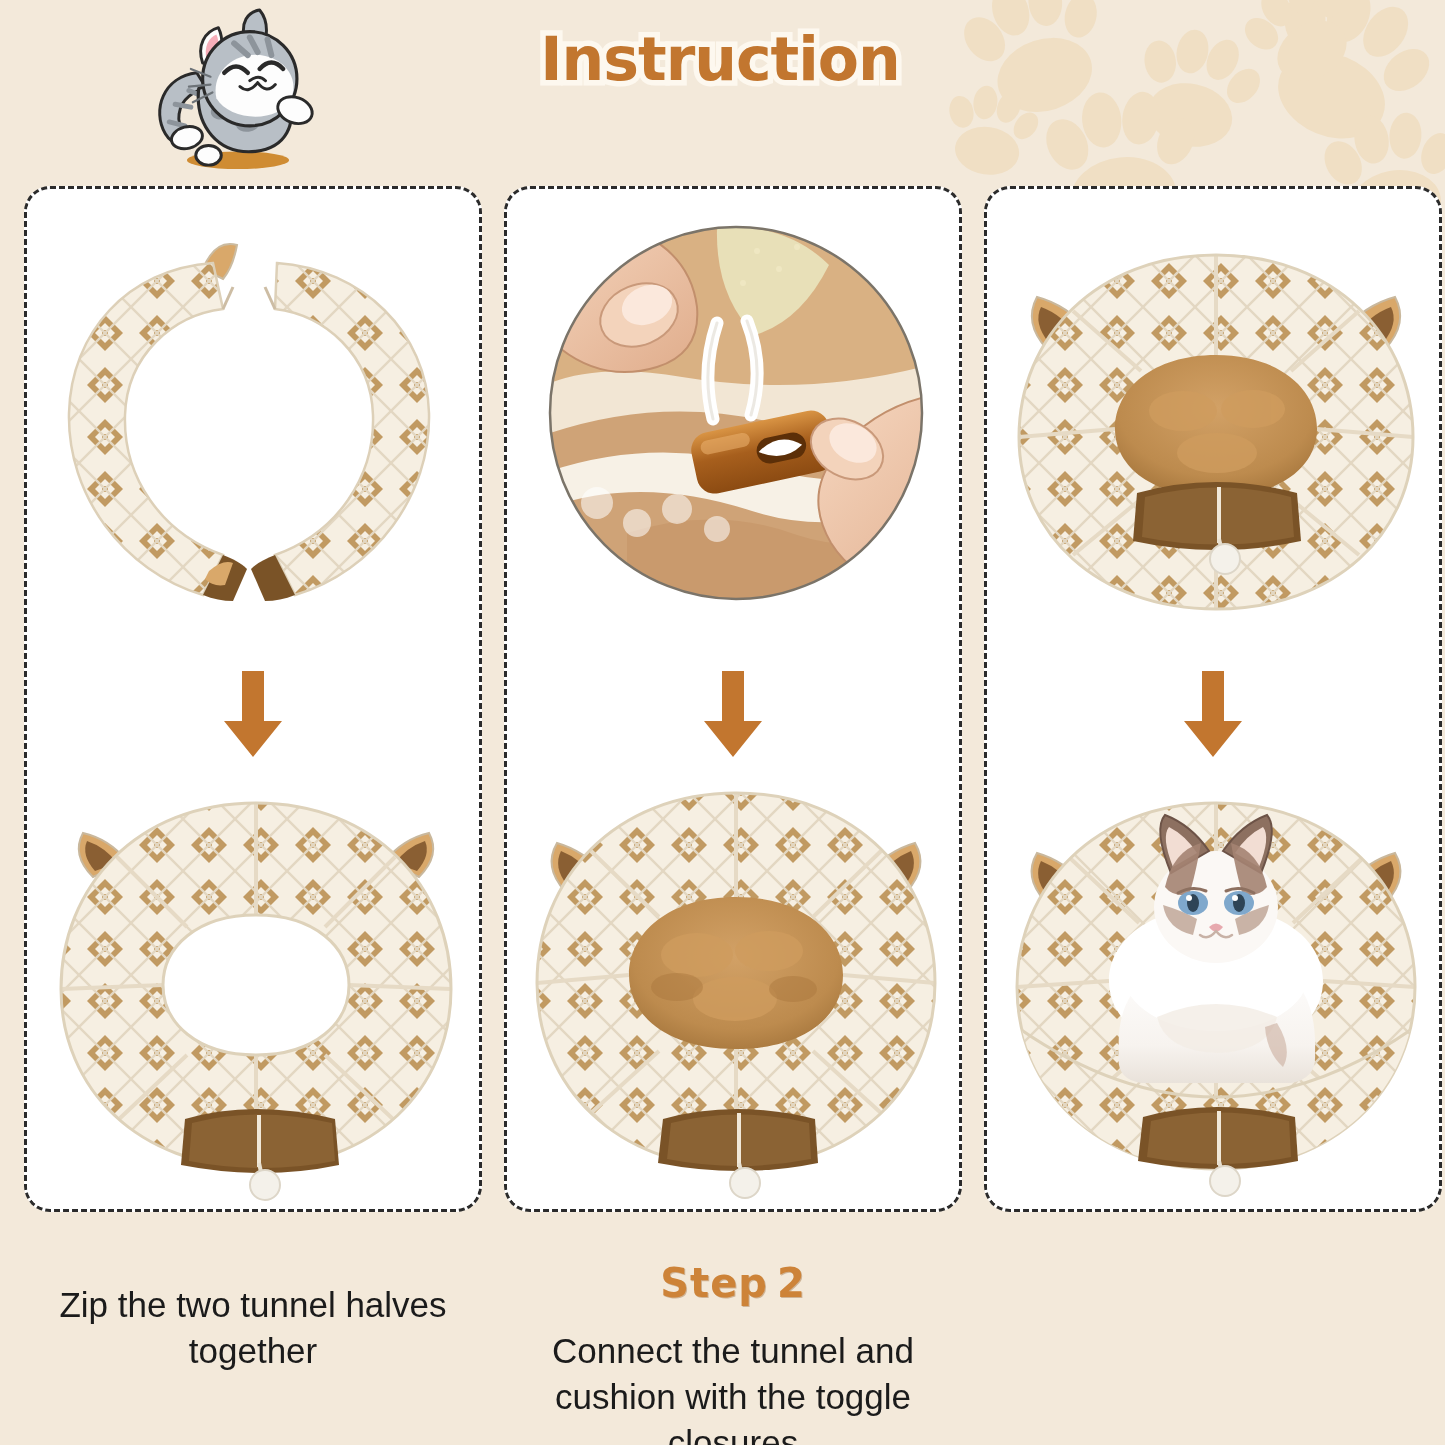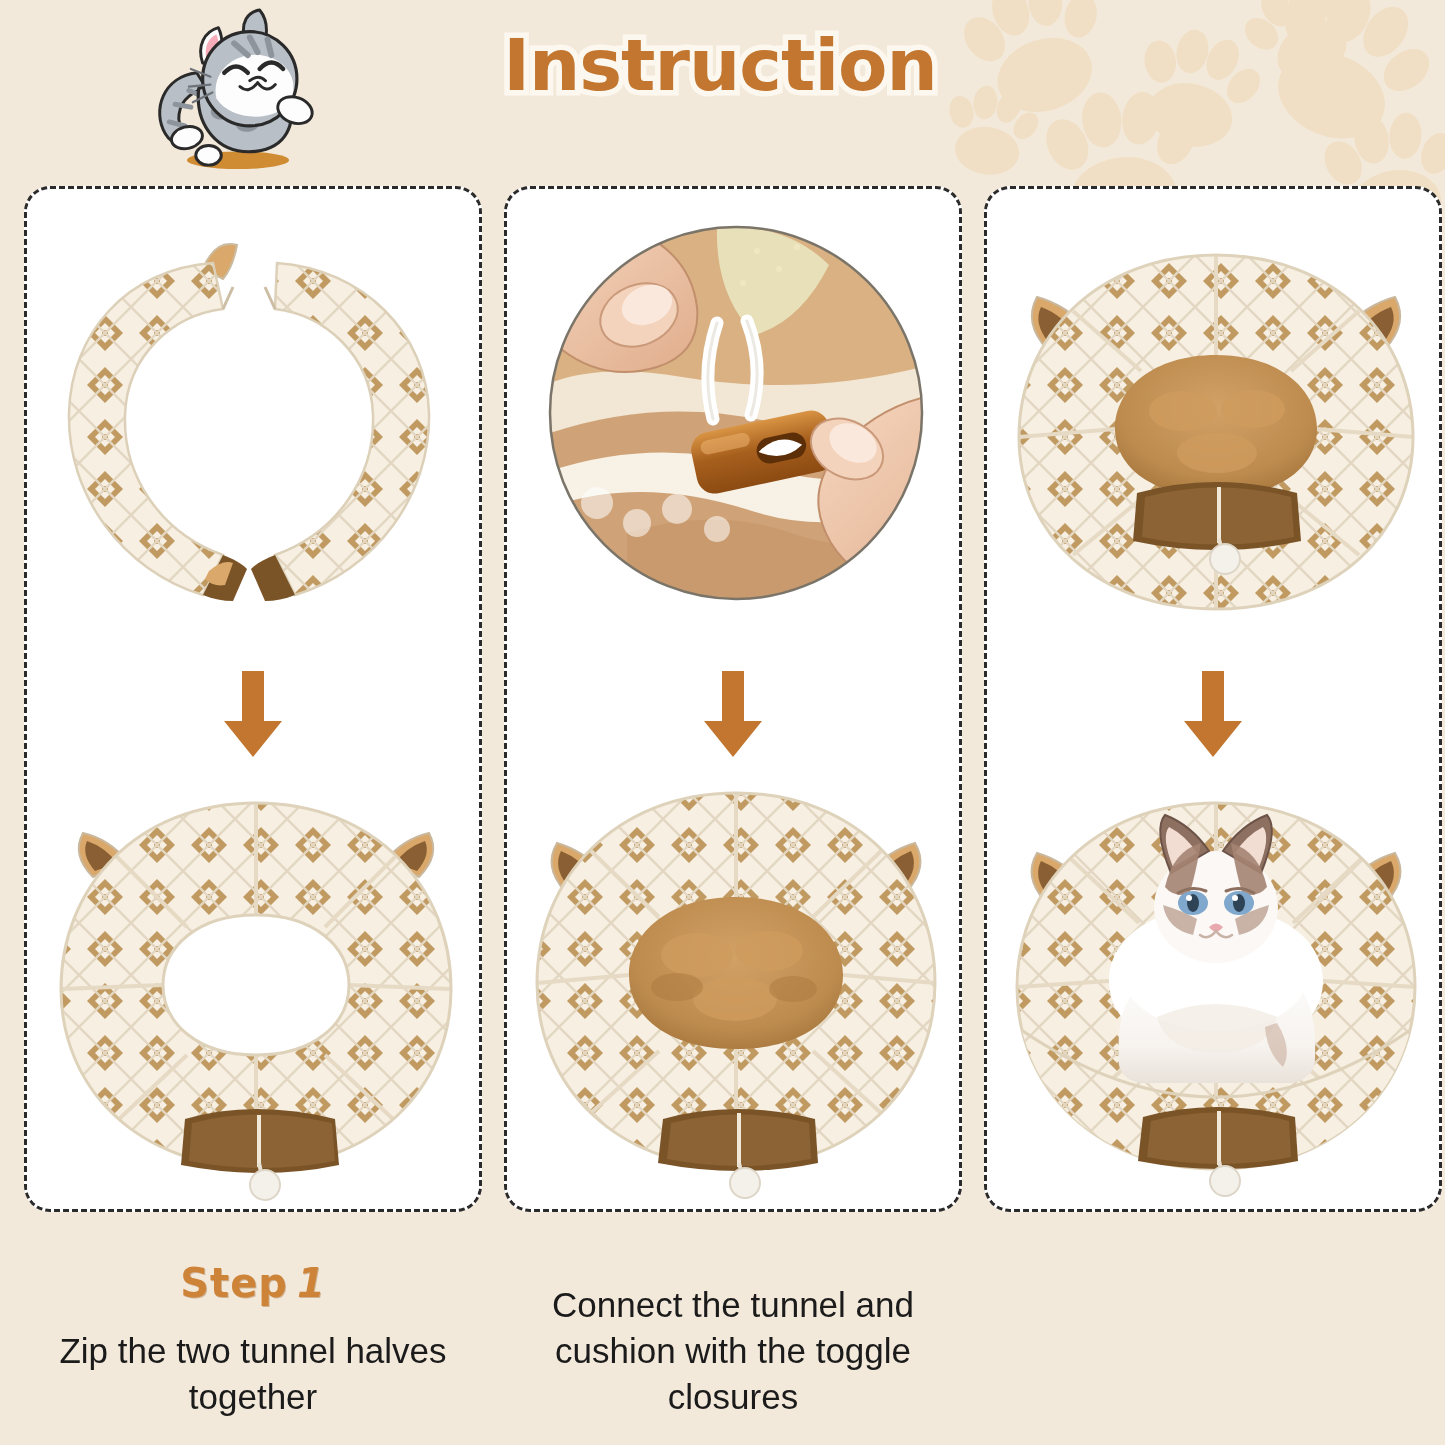--- a/index.html
+++ b/index.html
@@ -34,21 +34,21 @@
     left: 138px; top: 8px;
     width: 200px; height: 165px;
   }
 
   #page-title {
     position: absolute;
     left: 400px;
     top: 28px;
     width: 640px;
     text-align: center;
-    font-size: 72px;
+    font-size: 60px;
     font-weight: 900;
     letter-spacing: -1px;
     color: #c2762f;
     -webkit-text-stroke: 11px #fdf8ef;
     paint-order: stroke fill;
     line-height: 1.05;
     font-family: "DejaVu Sans", sans-serif;
   }
 
   
@@ -572,25 +572,25 @@
         <line x1="232" y1="394" x2="236" y2="410" stroke="#e8e0d0" stroke-width="4"></line>
         <circle cx="238" cy="414" r="15" fill="#f4f1ea" stroke="#ddd6c8" stroke-width="2"></circle>
       </svg>
     </div>
   </div>
 </div>
 
 <div id="captions">
 
   <div class="caption c1">
-    <div class="step-label">
-      <span>Step</span><span class="num">1</span>
-    </div>
     <div class="step-desc">Zip the two tunnel halves together</div>
   </div>
 
   <div class="caption c2">
+    <div class="step-label no-italic">
+      <span>Step</span><span class="num">2</span>
+    </div>
     <div class="step-desc">Connect the tunnel and cushion with the toggle closures</div>
   </div>
 
   <div class="caption c3">
   </div>
 </div>
 
 </body></html>

